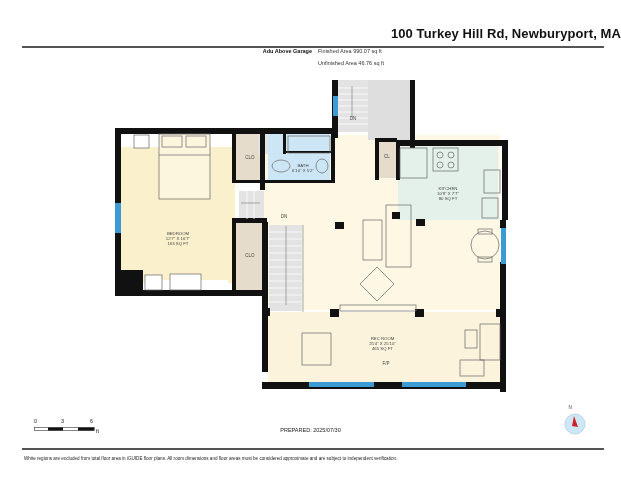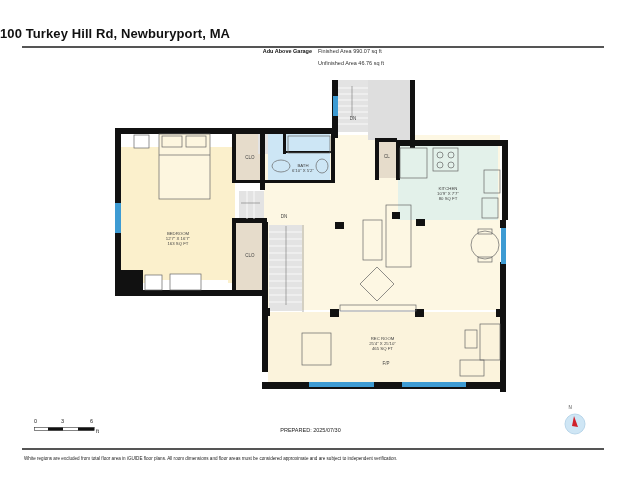--- a/index.html
+++ b/index.html
@@ -1,18 +1,18 @@
 <!DOCTYPE html>
 <html><head>
 <meta charset="utf-8">
 <style>
   html, body { margin:0; padding:0; }
   body { width:621px; height:480px; background:#ffffff; position:relative; overflow:hidden; font-family:"Liberation Sans", sans-serif; color:#111; }
   .abs { position:absolute; }
-  #title { left:0; width:621px; top:26px; text-align:left; font-size:13px; font-weight:bold; letter-spacing:0.1px; }
+  #title { left:0; width:621px; top:26px; text-align:right; font-size:13px; font-weight:bold; letter-spacing:0.1px; }
   .rule { left:22px; width:582px; height:2px; background:#555; }
   #sub-label { left:180px; width:132px; top:48px; text-align:right; font-size:5.5px; font-weight:bold; }
   .sub-val { left:318px; font-size:5.5px; color:#333; }
   .plan { left:0; top:0; width:621px; height:480px; }
   .room-label { text-align:center; font-size:4.3px; color:#444; line-height:5px; text-transform:uppercase; }
   .small-label { font-size:4.5px; color:#444; text-align:center; }
   #prepared { left:0; width:621px; top:427px; text-align:center; font-size:5.5px; color:#222; }
   #disclaimer { left:24px; top:456px; font-size:4.6px; color:#222; }
   .scale-num { font-size:5.5px; color:#222; }
 </style>

